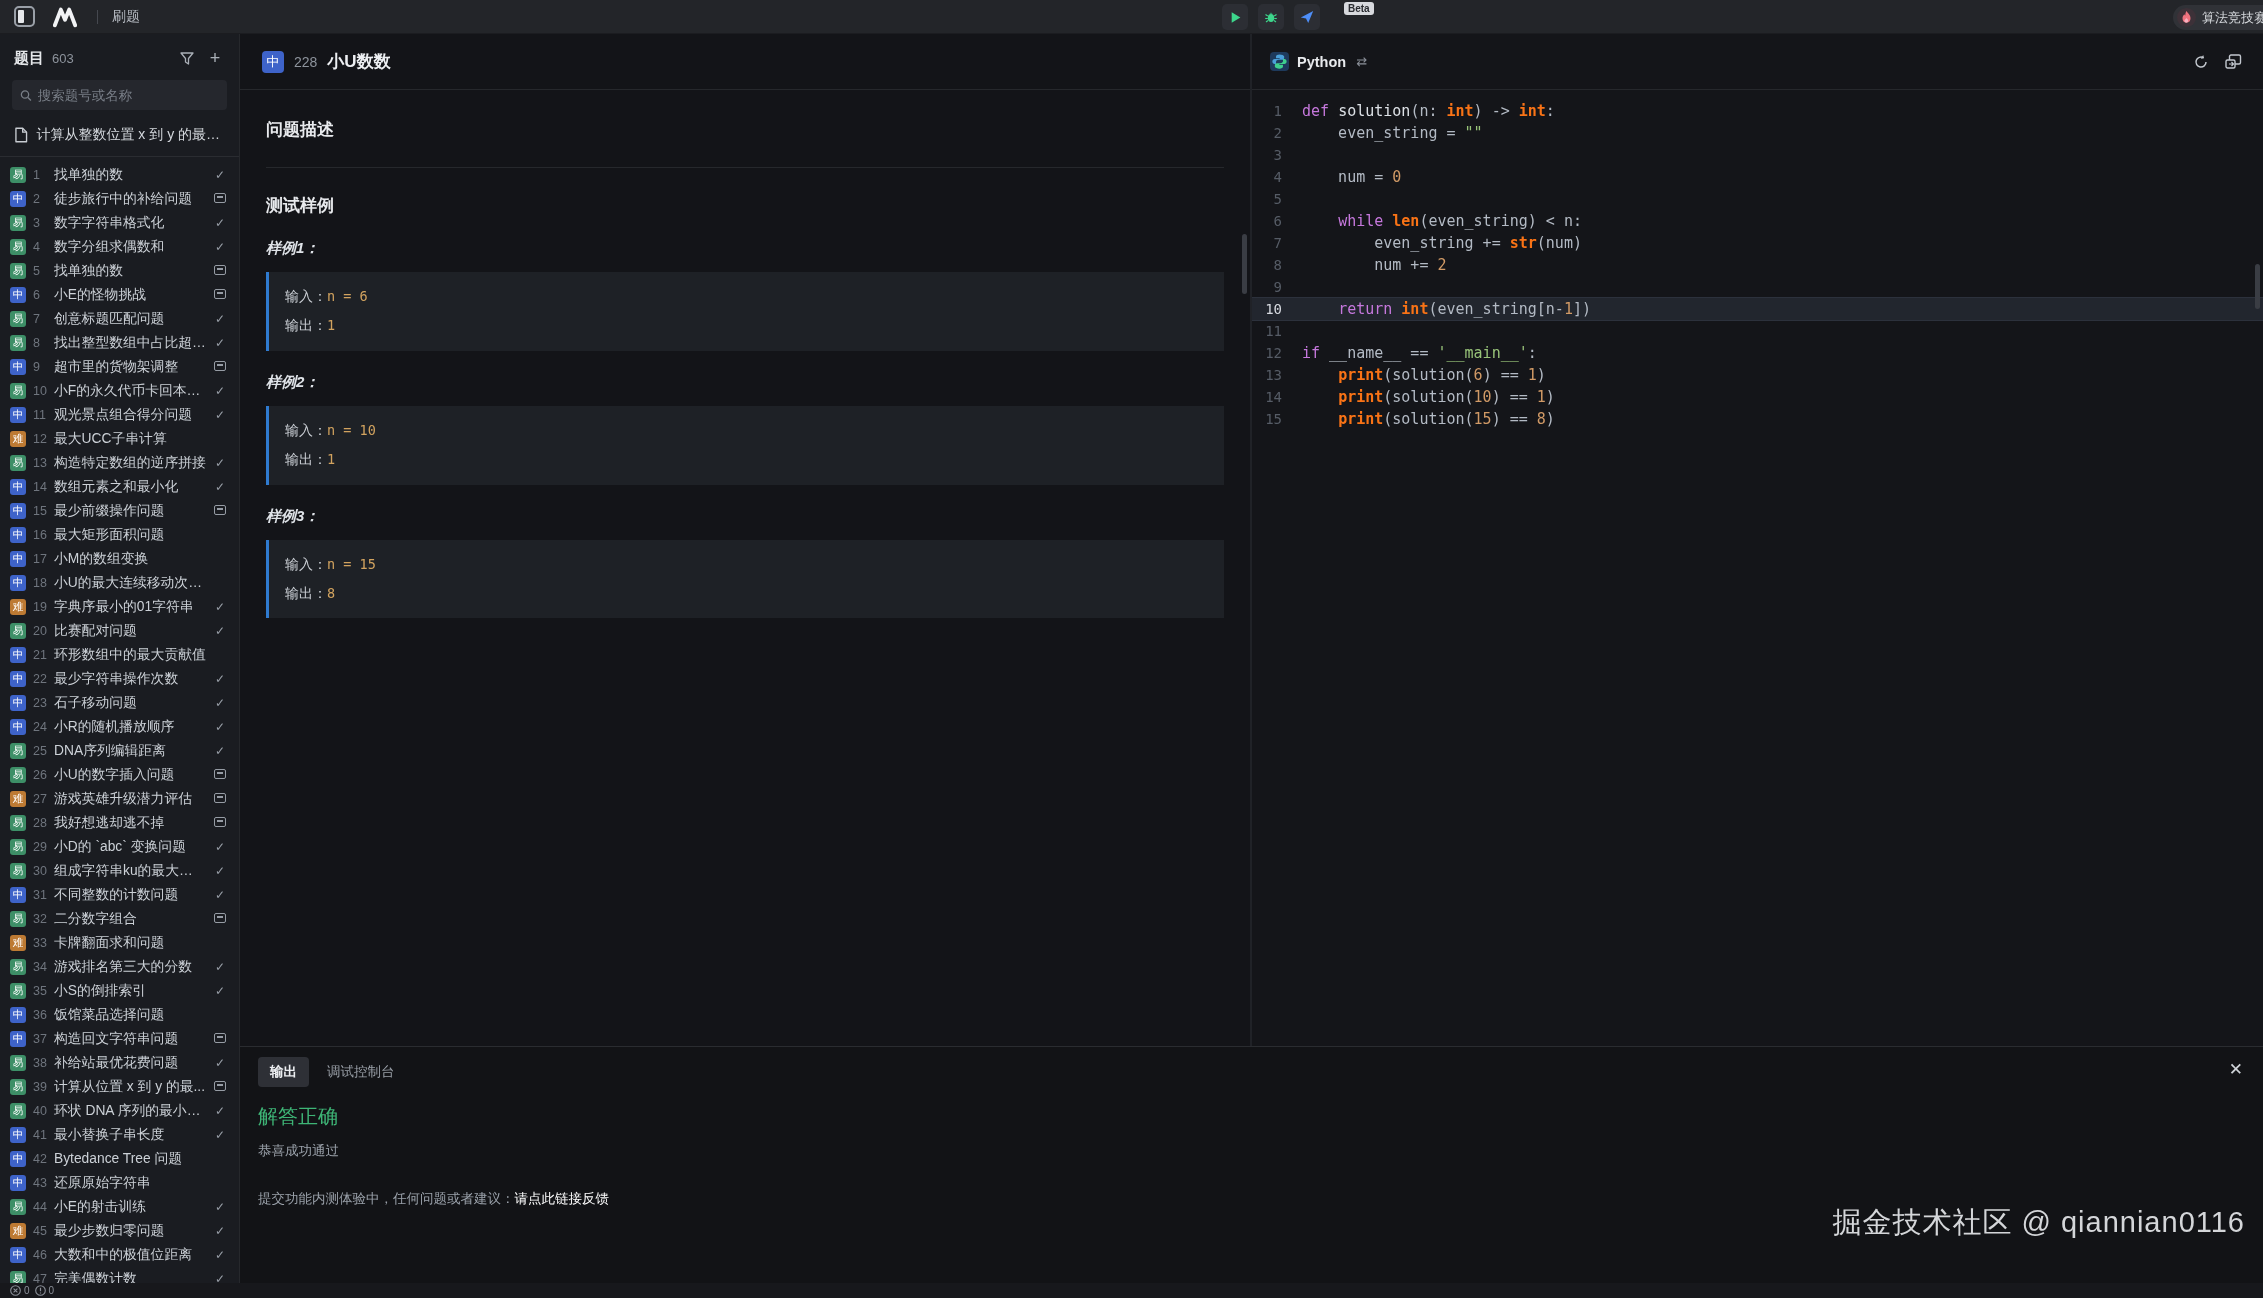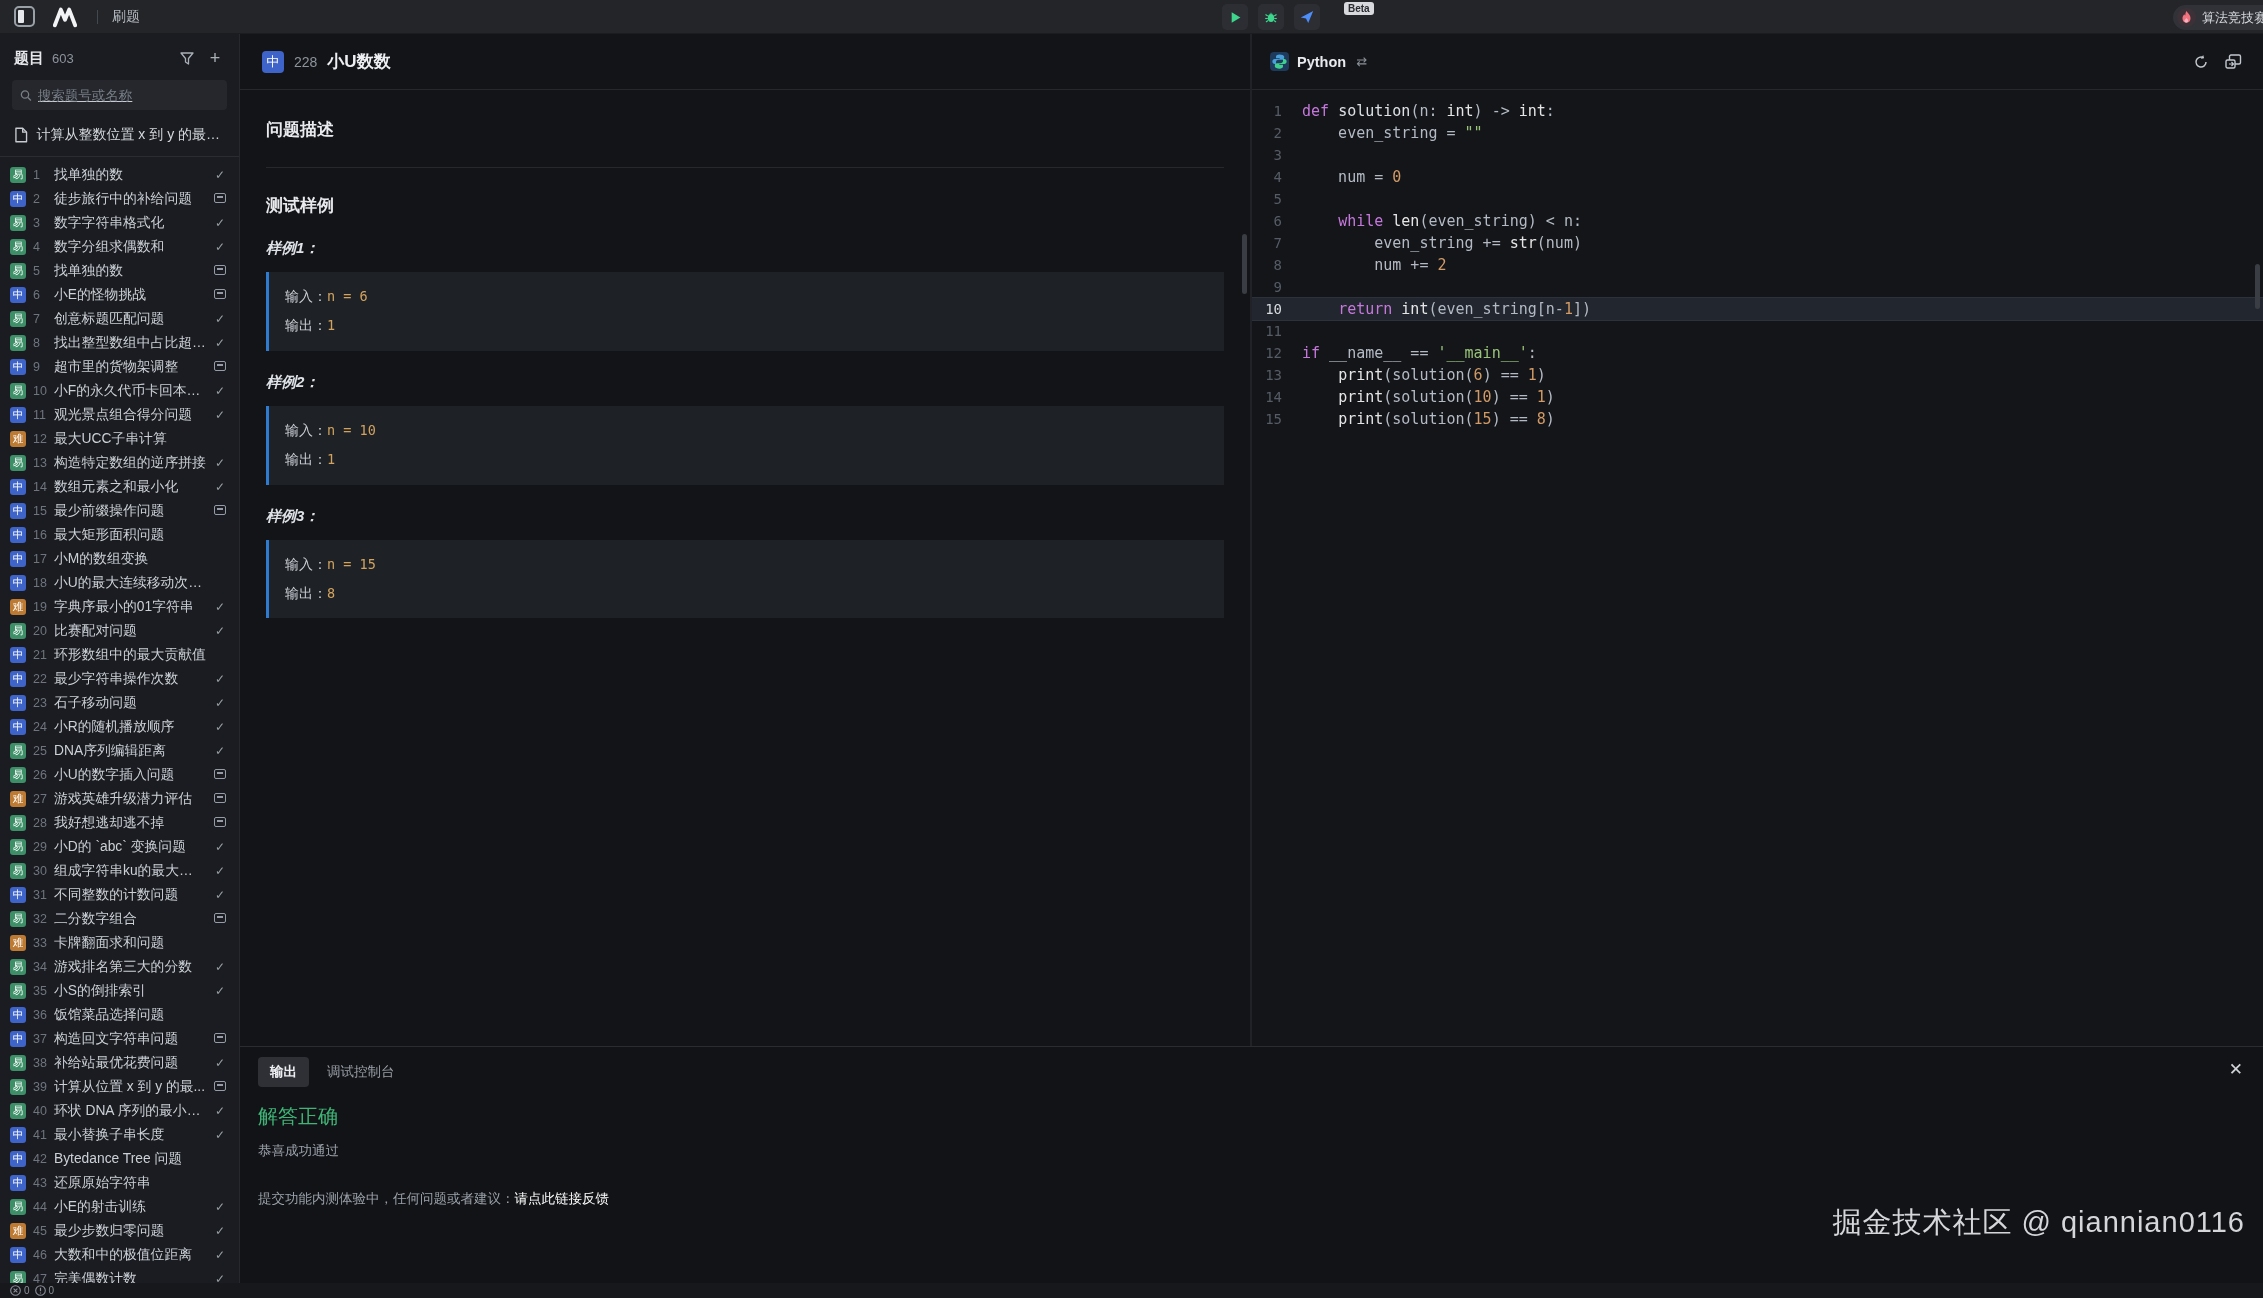--- a/index.html
+++ b/index.html
@@ -34,21 +34,21 @@
   
   .sidebar { width:240px; flex:0 0 auto; background:#1a1c21; border-right:1px solid #26282c;
     display:flex; flex-direction:column; overflow:hidden; }
   .sb-head { display:flex; align-items:center; padding:14px 14px 6px 14px; gap:8px; }
   .sb-title { font-size:15px; font-weight:bold; color:#e6e8eb; }
   .sb-count { font-size:13px; color:#8d939c; flex:1; }
   .sb-icon { color:#aab0b8; width:20px; height:20px; display:flex; align-items:center;
     justify-content:center; cursor:pointer; }
   .plus { font-size:18px; line-height:16px; }
   .sb-search { margin:6px 12px 8px 12px; height:30px; background:#25272d; border-radius:4px;
-    display:flex; align-items:center; padding:0 8px; gap:6px;text-decoration:underline; }
+    display:flex; align-items:center; padding:0 8px; gap:6px; }
   .sb-search input { background:transparent; border:none; outline:none; color:#c8ccd2;
     font-size:13.5px; width:100%; font-family:"Liberation Sans",sans-serif; }
   .sb-search input::placeholder { color:#787e87; }
   .sb-pinned { display:flex; align-items:center; gap:8px; padding:8px 14px; cursor:pointer; }
   .sb-pinned-label { font-size:14px; color:#d4d8dd; white-space:nowrap; overflow:hidden;
     text-overflow:ellipsis; }
   .sb-div { height:1px; background:#2a2c31; margin:4px 0 6px 0; }
   .sb-list { flex:1; overflow:hidden; }
   .row { height:24px; display:flex; align-items:center; gap:7px; padding:0 12px 0 10px;
     cursor:pointer; }
@@ -103,21 +103,21 @@
   .swap { color:#8a8f98; font-size:13px; margin-left:2px; cursor:pointer; }
   .ed-head-spacer { flex:1; }
   .ed-ic { width:24px; height:24px; display:flex; align-items:center; justify-content:center;
     color:#c3c8cf; cursor:pointer; }
   .code { padding-top:10px; font-family:"DejaVu Sans Mono", monospace; font-size:15px; }
   .code-line { height:22px; line-height:22px; display:flex; white-space:pre; }
   .gutter { width:50px; flex:0 0 auto; text-align:right; padding-right:20px; color:#565c66;
     font-size:14px; }
   .code-line.current { background:#22262e; box-shadow:0 -1px 0 #2c313c, 0 1px 0 #2c313c; }
   .code-line.current .gutter { color:#d7dae0; }
-  .tok-k { color:#c678dd; } .tok-f { color:#e5e5e5; } .tok-n { color:#d19a66; }
+  .tok-k { color:#c678dd; } .tok-f { color:#f97316;font-weight:bold; } .tok-n { color:#d19a66; }
   .tok-s { color:#98c379; } .tok-p { color:#b3bac4; } .tok-d { color:#dde1e6; }
   .ed-scroll { position:absolute; right:3px; top:230px; width:5px; height:45px;
     background:#3a3d44; border-radius:3px; }
 
   
   .bottom { height:237px; flex:0 0 auto; background:#121316; border-top:1px solid #2a2c30;
     position:relative; padding:10px 18px; }
   .tabs { display:flex; align-items:center; gap:6px; }
   .tab { font-size:13.5px; padding:6px 12px; border-radius:4px; color:#9aa0a8; cursor:pointer; }
   .tab.active { background:#2e3036; color:#eceef1; font-weight:bold; }

